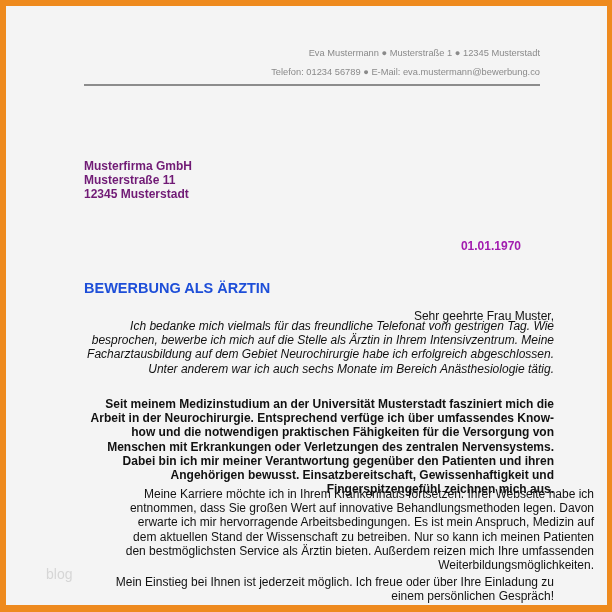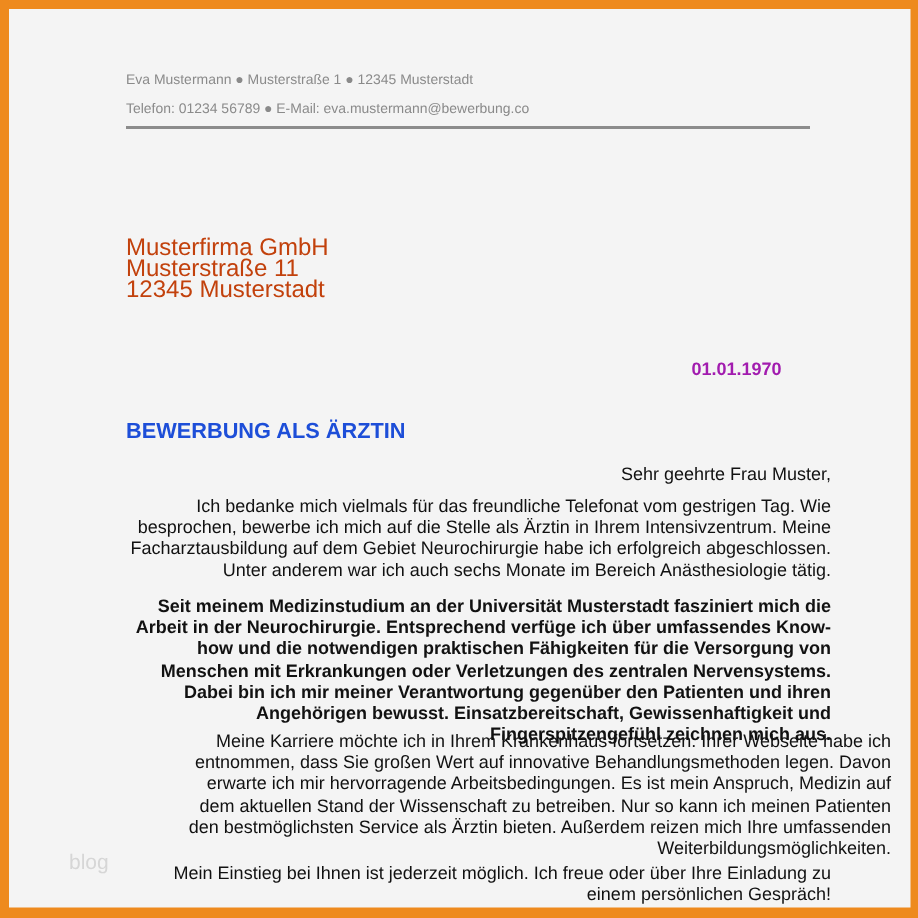--- a/index.html
+++ b/index.html
@@ -13,46 +13,46 @@
       width: 612px; height: 612px;
       box-sizing: border-box;
       border-top: 6px solid #ee8a1e;
       border-left: 6px solid #ee8a1e;
       border-right: 5px solid #ee8a1e;
       border-bottom: 7px solid #ee8a1e;
       background: #f4f4f4;
     }
     .sender {
       position: absolute; left: 78px; width: 456px;
-      text-align: left; color: #8a8a8a; font-size: 9.3px;
+      text-align: right; color: #8a8a8a; font-size: 9.3px;
     }
     .sender-line1 { top: 42px; }
     .sender-line2 { top: 61px; }
     .rule {
       position: absolute; left: 78px; top: 78px; width: 456px; height: 0;
       border-top: 2px solid #8c8c8c;
     }
     .recipient {
       position: absolute; left: 78px; top: 153px;
-      font-weight: normal; font-size: 16px; line-height: 14px; color: #c2410c;
+      font-weight: bold; font-size: 12px; line-height: 14px; color: #701a75;
     }
     .date {
       position: absolute; right: 86px; top: 233px;
       font-size: 12px; color: #a21caf; font-weight: bold;
     }
     .subject {
       position: absolute; left: 78px; top: 274px;
       font-weight: bold; font-size: 14.5px; color: #1d4ed8;
     }
     .text {
       position: absolute; left: 78px; width: 470px;
       font-size: 12px; line-height: 14.2px; color: #111; text-align: right;
     }
     .salutation { top: 303px; }
-    .p1 { top: 324px; }
+    .p1 { top: 313px; font-style: italic; }
     .p2 { top: 391px; font-weight: bold; }
     .p3 { top: 481px; margin-left: 40px; }
     .p4 { top: 569px; }
     .watermark {
       position: absolute; left: 40px; top: 560px;
       font-size: 14px; color: #d6d6d6;
     }
   </style>
 </head>
 <body>

